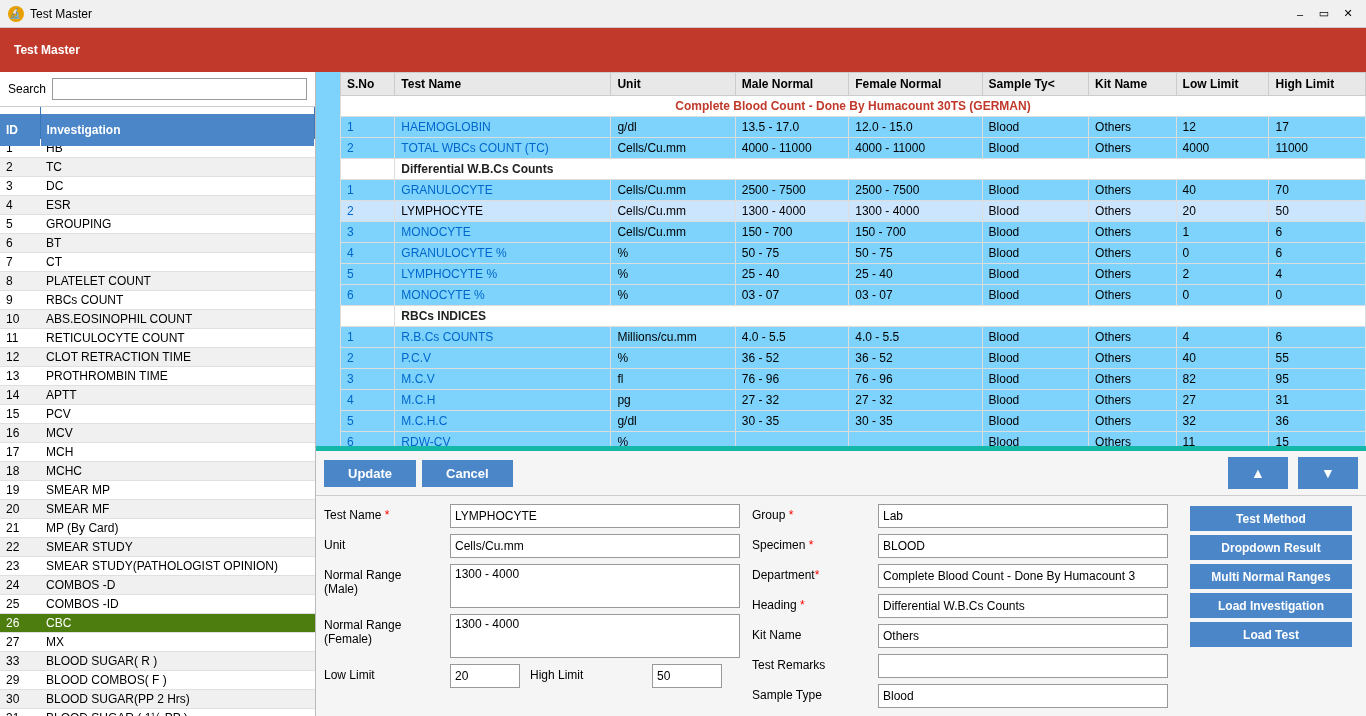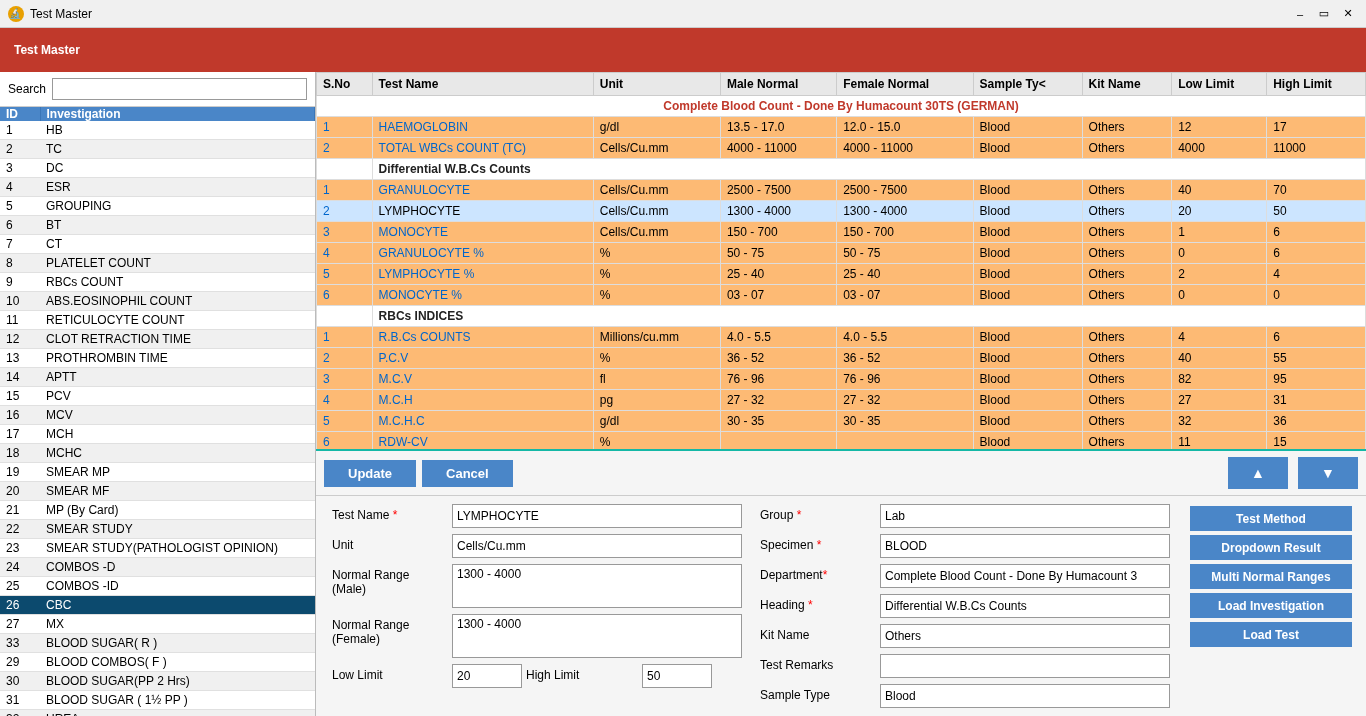--- a/index.html
+++ b/index.html
@@ -68,51 +68,52 @@
       overflow-y: auto;
       overflow-x: hidden;
     }
     .list-table table {
       width: 100%;
       border-collapse: collapse;
     }
     .list-table thead th {
       background: #4a86c8;
       color: white;
-      padding: 0 6px;
+      padding: 9px 6px;
       text-align: left;
       position: sticky;
-      top: 0;
+      top: 7px;
       z-index: 1;
       border-right: 1px solid #3a76b8;
     }
     .list-table tbody tr { cursor: pointer; }
     .list-table tbody tr:nth-child(even) { background: #f0f0f0; }
-    .list-table tbody tr.selected { background: #0c4a6e; color: white; margin-top: 39px; }
+    .list-table tbody tr.selected { background: #4d7c0f; color: white; margin-top: 39px; }
     .list-table td {
       padding: 2px 6px;
       border-bottom: 1px solid #e0e0e0;
     }
 
     
     .right-panel {
       flex: 1;
       display: flex;
       flex-direction: column;
       overflow: hidden;
     }
 
     
     .table-area {
       flex: 1;
       overflow: auto;
-      background: #fdba74;
-      border-bottom: 2px solid #14b8a6;
+      background: #7dd3fc;
+      border-bottom: 5px solid #14b8a6;
       max-height: 390px;
       position: relative;
+      padding-left: 24px;
     }
     .data-table {
       width: 100%;
       border-collapse: collapse;
       min-width: 900px;
     }
     .data-table thead th {
       background: #e8e8e8;
       border: 1px solid #ccc;
       padding: 4px 6px;
@@ -197,21 +198,21 @@
       flex-direction: column;
       gap: 6px;
     }
     .form-col-left { flex: 0 0 420px; }
     .form-col-mid { flex: 0 0 430px; }
     .form-col-right { flex: 0 0 170px; }
 
     .form-row {
       display: flex;
       align-items: flex-start;
-      margin-left: 8px;
+      gap: 6px;
     }
     .form-label {
       width: 120px;
       min-width: 120px;
       font-size: 12px;
       padding-top: 4px;
       text-align: left;
     }
     .form-label .required { color: red; }
     .form-input {

